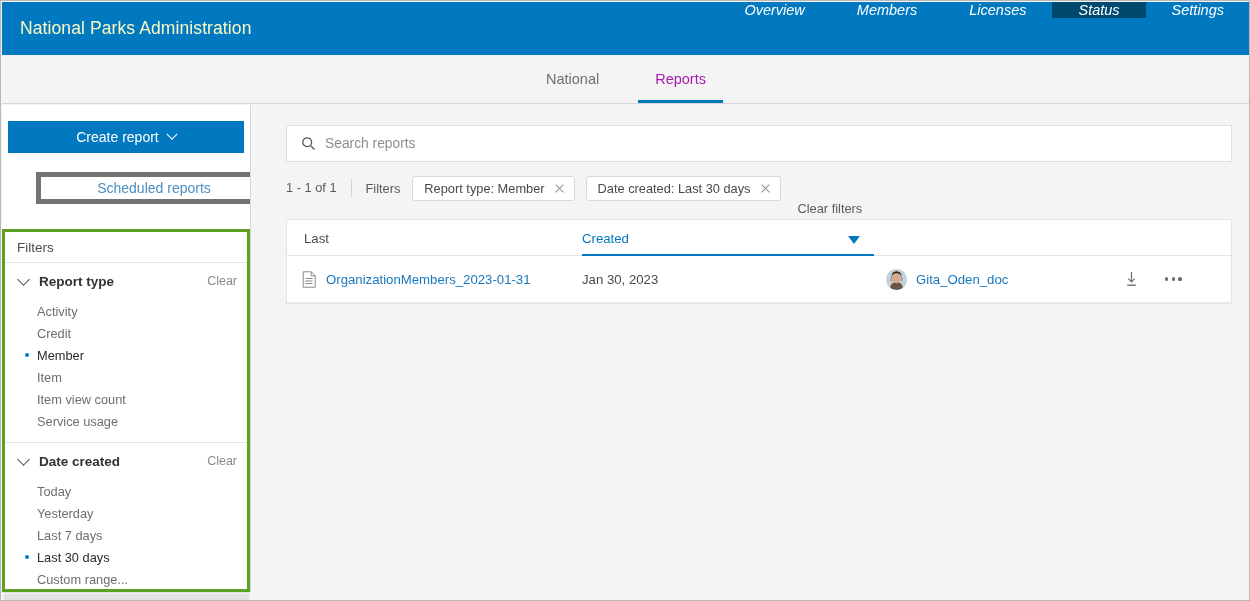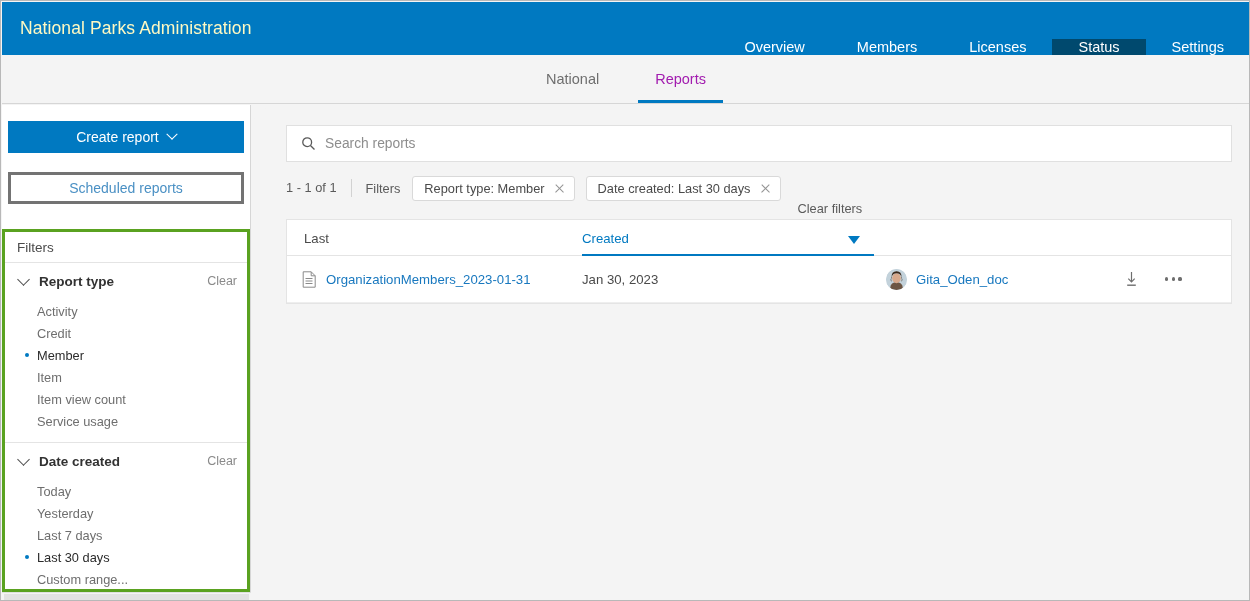--- a/index.html
+++ b/index.html
@@ -36,22 +36,23 @@
     align-items: center;
     padding-left: 18px;
     color: #fef9c3;
     font-size: 17.5px;
     letter-spacing: .1px;
     flex: 1 1 auto;
     white-space: nowrap;
   }
   .topnav {
     display: flex;
-    align-items: flex-end;
+    align-items: flex-start;
     height: 100%;
+    font-style: italic;
   }
   .topnav-item {
     display: flex;
     align-items: center;
     justify-content: center;
     padding: 0 26px;
     color: #ffffff;
     font-size: 14.5px;
     cursor: pointer;
     white-space: nowrap;
@@ -126,26 +127,27 @@
     border-bottom: 1.6px solid #ffffff;
     transform: rotate(45deg) translate(-2px,-2px);
   }
   .btn-scheduled {
     display: flex;
     align-items: center;
     justify-content: center;
     height: 32px;
     margin-top: 19px;
     background: #ffffff;
-    border: 3px solid #737373;
+    border: 5px solid #737373;
     color: #4a90c4;
     font-size: 14px;
     cursor: pointer;
     width: 100%;
     font-family: inherit;
+    margin-left: 28px;
   }
 
   
   .filters-panel {
     position: absolute;
     left: 1px; top: 228px;
     width: 248px;
     height: 363px;
     border: 3px solid #5aa220;
     background: #ffffff;

